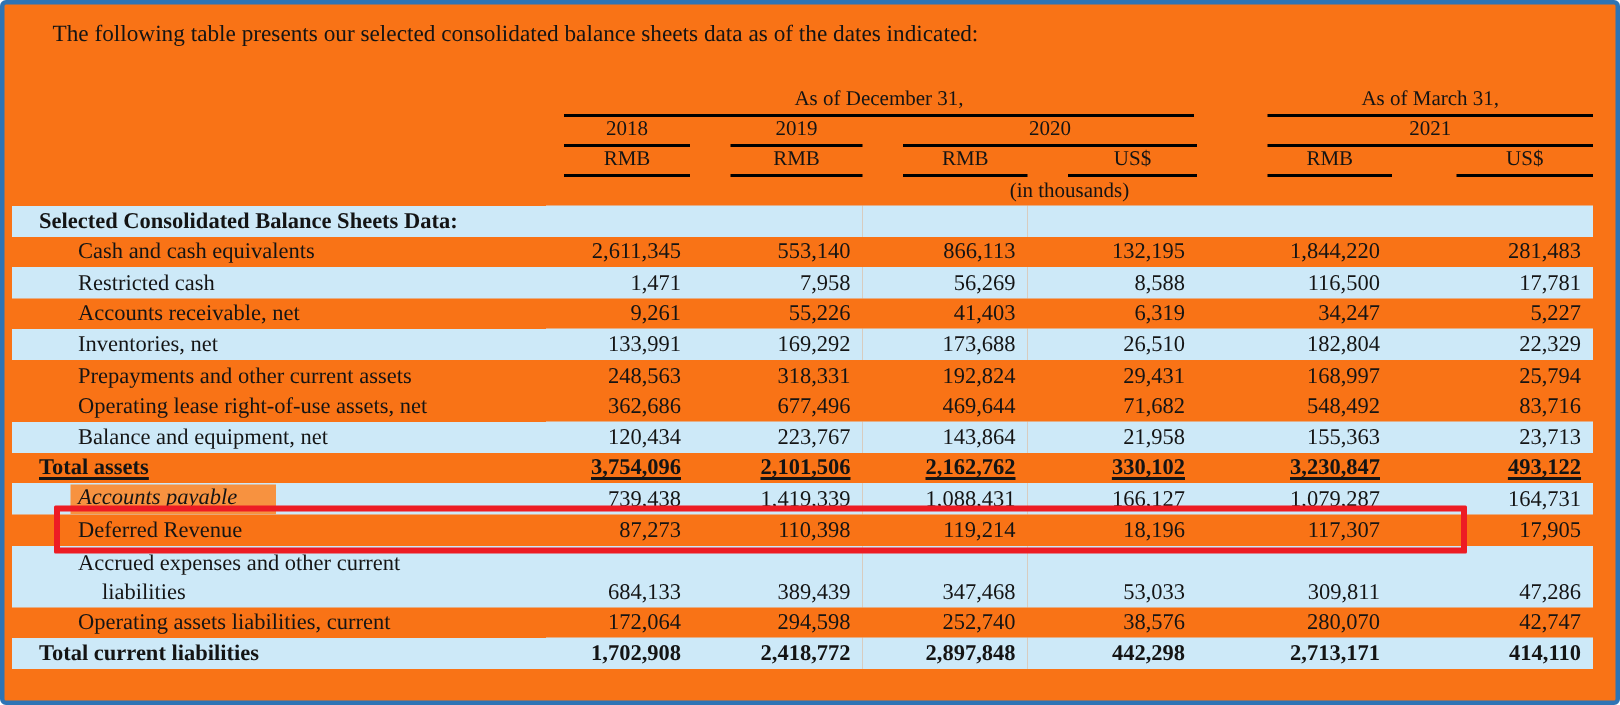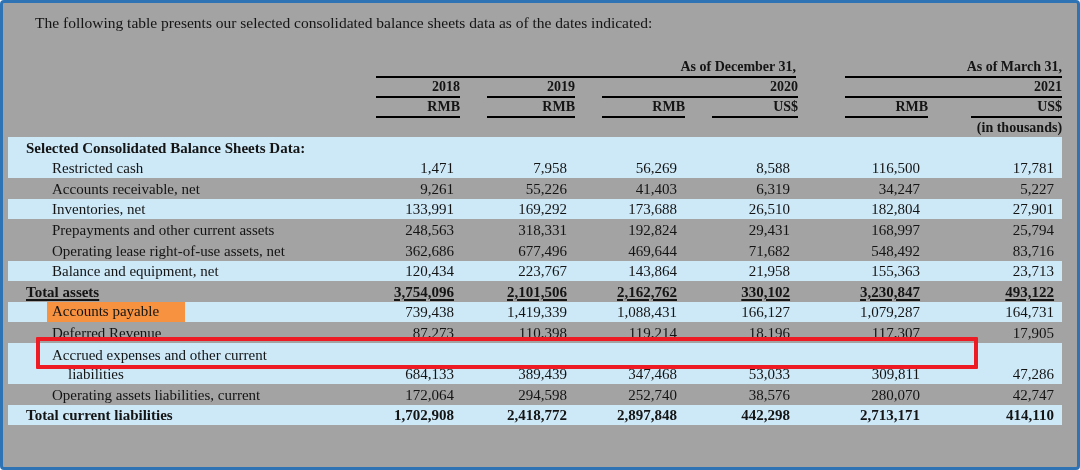--- a/index.html
+++ b/index.html
@@ -11,35 +11,35 @@
   }
   *{box-sizing:border-box;}
   html,body{margin:0;padding:0;}
   body{
     width:1080px;height:470px;background:#fff;
     font-family:"Liberation Serif", serif;color:var(--ink);
   }
   .frame{
     position:relative;width:1080px;height:470px;
     border:3px solid var(--frame);border-radius:4px;
-    background:#a3a3a3;overflow:hidden;
+    background:#f97316;overflow:hidden;
   }
   .intro{
     margin:10px 20px 0 32px;
     font-size:15.5px;line-height:20px;
   }
   .tablewrap{
     margin:24px 0 0 5px;
     width:1054px;
   }
   table{
     width:1054px;border-collapse:collapse;table-layout:fixed;
     font-size:15px;
   }
-  th{font-weight:bold;font-size:14px;padding:0;vertical-align:bottom;text-align:right;}
+  th{font-weight:normal;font-size:14px;padding:0;vertical-align:bottom;text-align:center;}
   tr.h1 th{height:21px;}
   tr.h2 th{height:20px;}
   tr.h3 th{height:20px;}
   tr.h4 th{height:19px;vertical-align:middle;}
   .u{display:block;border-bottom:2.5px solid #000;padding-bottom:1px;}
   .u-ml12{margin:0 2px 0 12px;}
   .u-ml25{margin:0 0 0 25px;}
   .u-ml27{margin:0 0 0 27px;}
   .u-ml47{margin:0 0 0 47px;}
   .u-ml43{margin:0 0 0 43px;}
@@ -51,20 +51,21 @@
   td.lbl .l2{padding-left:16px;}
   td.num{text-align:right;padding-right:8px;white-space:nowrap;}
   tr.blue{background:var(--stripe);}
   tr.bold{font-weight:bold;}
   tr.u-row span{text-decoration:underline;text-decoration-thickness:1.5px;text-underline-offset:2px;}
   .hl{
     background:var(--hlorange);
     display:inline-block;
     padding:0 26px 1px 5px;
     margin-left:-5px;
+    font-style:italic;
   }
   .annot-box{
     position:absolute;
     left:33px;width:942px;
     border:4px solid var(--boxred);
     border-radius:1px;
     pointer-events:none;
   }
 </style>
 </head>
@@ -138,20 +139,29 @@
       <tbody>
           <tr class="blue bold">
             <td class="lbl ind0"><span>Selected Consolidated Balance Sheets Data:</span></td>
             <td class="num"><span></span></td>
             <td class="num"><span></span></td>
             <td class="num"><span></span></td>
             <td class="num"><span></span></td>
             <td class="num"><span></span></td>
             <td class="num"><span></span></td>
           </tr>
+          <tr>
+            <td class="lbl ind1"><span>Cash and cash equivalents</span></td>
+            <td class="num"><span>2,611,345</span></td>
+            <td class="num"><span>553,140</span></td>
+            <td class="num"><span>866,113</span></td>
+            <td class="num"><span>132,195</span></td>
+            <td class="num"><span>1,844,220</span></td>
+            <td class="num"><span>281,483</span></td>
+          </tr>
           <tr class="blue">
             <td class="lbl ind1"><span>Restricted cash</span></td>
             <td class="num"><span>1,471</span></td>
             <td class="num"><span>7,958</span></td>
             <td class="num"><span>56,269</span></td>
             <td class="num"><span>8,588</span></td>
             <td class="num"><span>116,500</span></td>
             <td class="num"><span>17,781</span></td>
           </tr>
           <tr>
@@ -163,21 +173,21 @@
             <td class="num"><span>34,247</span></td>
             <td class="num"><span>5,227</span></td>
           </tr>
           <tr class="blue">
             <td class="lbl ind1"><span>Inventories, net</span></td>
             <td class="num"><span>133,991</span></td>
             <td class="num"><span>169,292</span></td>
             <td class="num"><span>173,688</span></td>
             <td class="num"><span>26,510</span></td>
             <td class="num"><span>182,804</span></td>
-            <td class="num"><span>27,901</span></td>
+            <td class="num"><span>22,329</span></td>
           </tr>
           <tr>
             <td class="lbl ind1"><span>Prepayments and other current assets</span></td>
             <td class="num"><span>248,563</span></td>
             <td class="num"><span>318,331</span></td>
             <td class="num"><span>192,824</span></td>
             <td class="num"><span>29,431</span></td>
             <td class="num"><span>168,997</span></td>
             <td class="num"><span>25,794</span></td>
           </tr>

